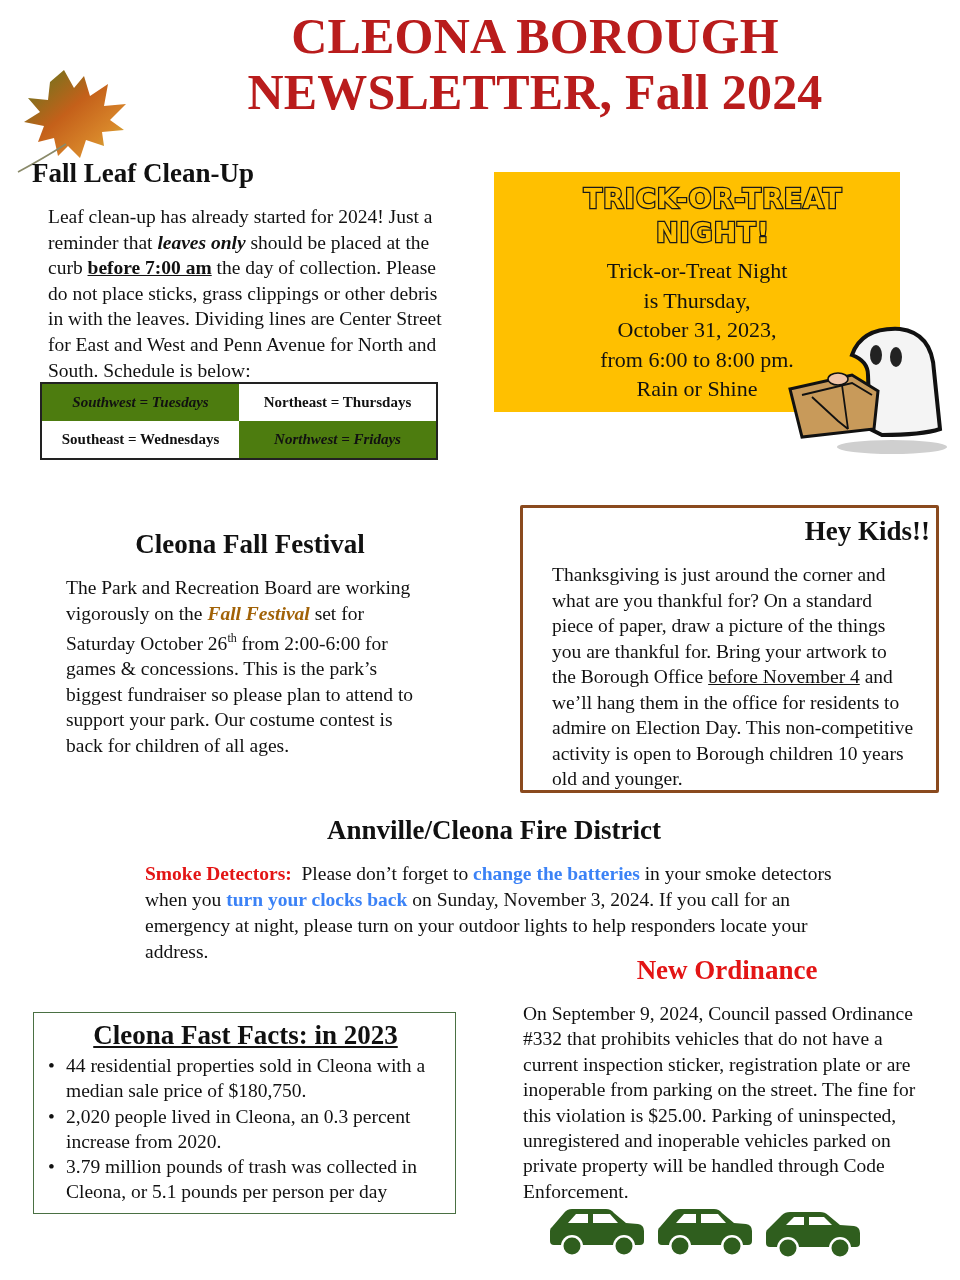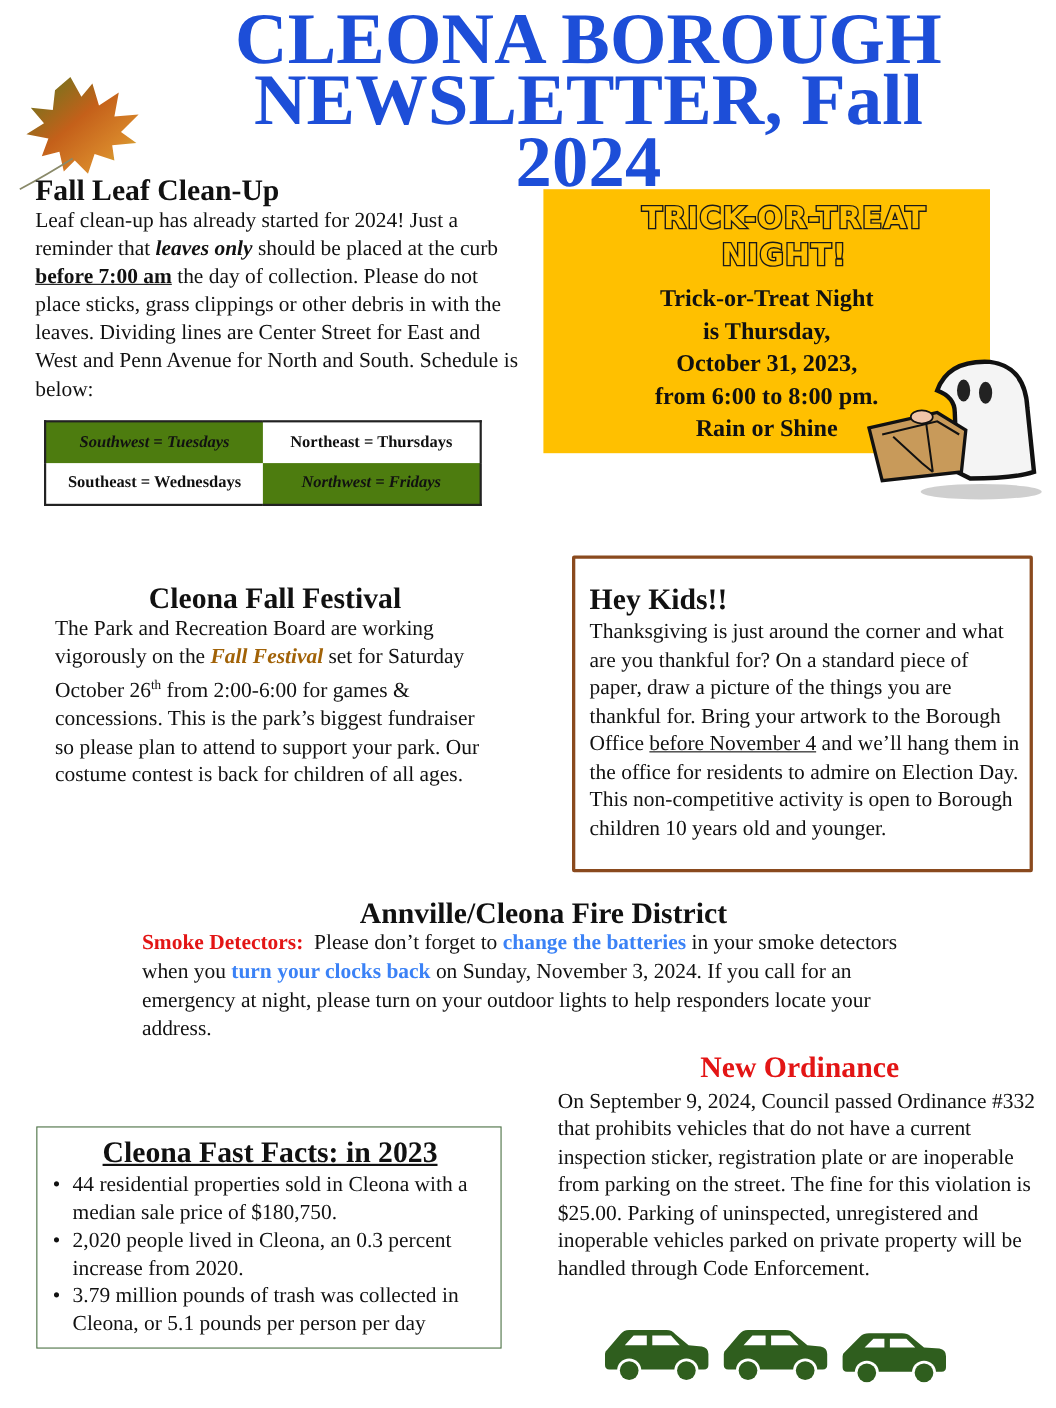--- a/index.html
+++ b/index.html
@@ -2,71 +2,71 @@
 <html><head>
 <meta charset="utf-8">
 <style>
   html, body { margin: 0; padding: 0; background: #ffffff; }
   body { width: 960px; height: 1280px; position: relative; overflow: hidden;
          font-family: "Liberation Serif", "DejaVu Serif", serif; color: #111; }
   .abs { position: absolute; }
 
   
   .masthead { left: 180px; top: 8px; width: 710px; text-align: center;
-              color: #1d4ed8; font-weight: bold; font-size: 66px; line-height: 56px;
+              color: #b91c1c; font-weight: bold; font-size: 50px; line-height: 56px;
               letter-spacing: 0.2px; }
   .leaf { left: 4px; top: 62px; width: 140px; height: 120px; }
 
   
   h2.sec { margin: 0; font-weight: bold; font-size: 27px; line-height: 30px; }
-  p.body { margin: 0; font-size: 19.5px; line-height: 25.6px; }
+  p.body { margin: 16px; font-size: 19.5px; line-height: 25.6px; }
   .bi { font-weight: bold; font-style: italic; }
   .bu { font-weight: bold; text-decoration: underline; }
   .u  { text-decoration: underline; }
 
   
   .leaf-sec { left: 32px; top: 158px; width: 440px; }
   .schedule { left: 40px; top: 382px; width: 398px; border: 2px solid #222;
               border-collapse: collapse; }
   .schedule td { width: 50%; height: 37px; text-align: center; font-weight: bold;
                  font-size: 15px; padding: 0 4px; }
   .green { background: #4d7c0f; font-style: italic; }
 
   
   .tot { left: 494px; top: 172px; width: 406px; height: 240px; background: #ffc000; }
   .tot-title { position: absolute; left: 16px; width: 100%; top: 10px; text-align: center;
                font-family: "DejaVu Sans", sans-serif; font-weight: bold; font-size: 27px;
                line-height: 34px; letter-spacing: 1px; color: #ffc000;
                -webkit-text-stroke: 2.5px #1a1a1a; paint-order: stroke fill;
                text-transform: uppercase; }
   .tot-body { position: absolute; left: 20px; right: 20px; top: 84px; text-align: center;
-              font-weight: bold; font-size: 22px; line-height: 29.5px; }
+              font-weight: normal; font-size: 22px; line-height: 29.5px; }
   .ghost { left: 782px; top: 325px; width: 168px; height: 140px; }
 
   
   .fest { left: 50px; top: 529px; width: 400px; }
   .fest h2 { text-align: center; }
   .red-bi { color: #a16207; font-weight: bold; font-style: italic; }
 
   
   .kids { left: 520px; top: 505px; width: 394px; height: 266px; padding: 8px 6px 8px 13px;
           border: 3.5px solid #8a4a1e; border-radius: 2px; box-sizing: content-box; }
-  .kids h2 { text-align: left; margin-bottom: 2px; margin-top: 14px; }
+  .kids h2 { text-align: right; margin-bottom: 2px; }
   .kids p.body { line-height: 25.5px; }
 
   
   .fire { left: 129px; top: 815px; width: 730px; }
   .fire h2 { text-align: center; font-size: 27px; }
   .fire p.body { font-size: 19.5px; line-height: 26px; }
   .red-b { color: #e31515; font-weight: bold; }
   .blue-b { color: #3b82f6; font-weight: bold; }
 
   
   .facts { left: 33px; top: 1012px; width: 423px; height: 202px; border: 1.5px solid #4a7043;
-           box-sizing: border-box; padding: 6px 10px 0 12px; margin-top: 12px; }
+           box-sizing: border-box; padding: 6px 10px 0 12px; }
   .facts h2 { text-align: center; text-decoration: underline; font-size: 27px; line-height: 32px; }
   .facts ul { margin: 2px 0 0 0; padding: 0; list-style: none; }
   .facts li { position: relative; padding-left: 20px; font-size: 19.5px; line-height: 25.3px; }
   .facts li .bul { position: absolute; left: 2px; top: 0; }
 
   
   .ord { left: 507px; top: 955px; width: 440px; }
   .ord h2 { text-align: center; color: #e31515; font-size: 27px; line-height: 30px; margin-bottom: 4px; }
   .ord p.body { line-height: 25.4px; }
 

